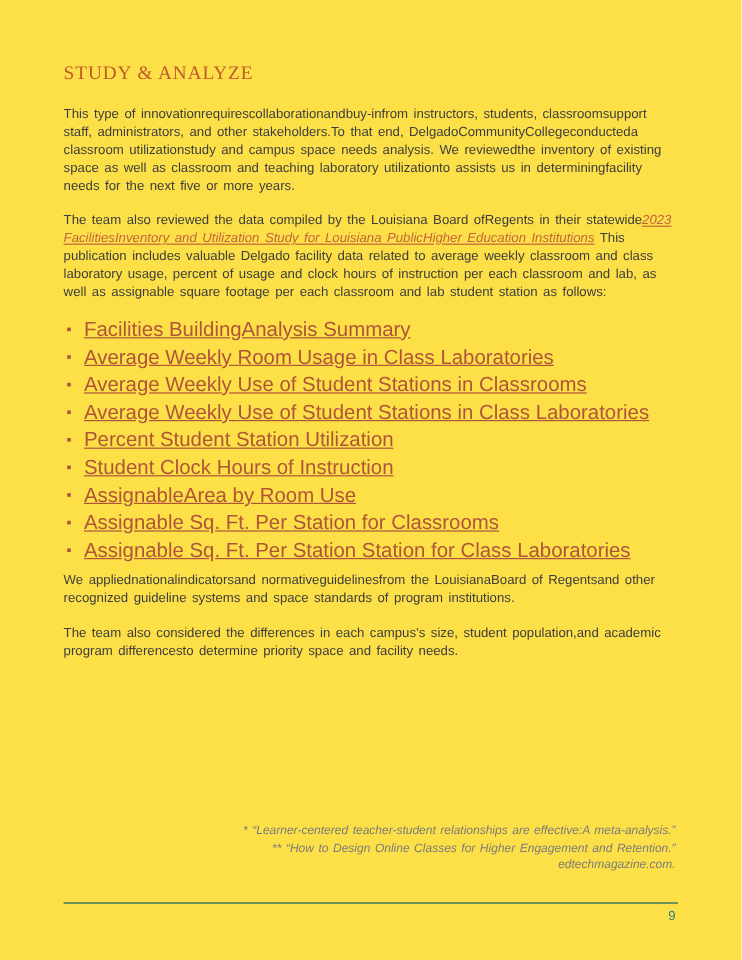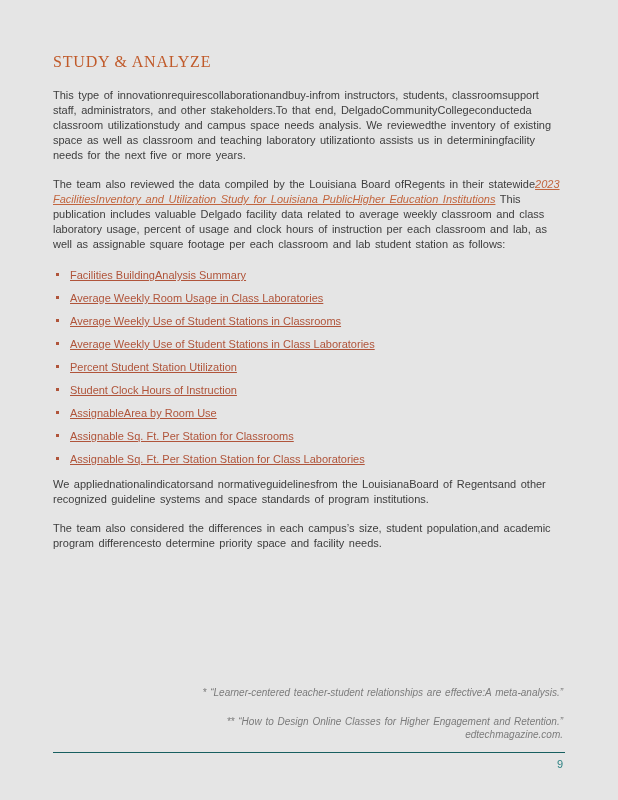--- a/index.html
+++ b/index.html
@@ -1,21 +1,21 @@
 <!DOCTYPE html>
 <html><head>
 <meta charset="utf-8">
 <style>
   * { margin: 0; padding: 0; box-sizing: border-box; }
   html, body { background: #ffffff; }
   .page {
     position: relative;
     width: 618px;
     height: 800px;
-    background: #e5e5e5;
+    background: #fde047;
     font-family: "Liberation Sans", sans-serif;
     color: #3d3d3d;
     overflow: hidden;
   }
   .content {
     position: absolute;
     left: 53px;
     right: 53px;
     top: 53px;
   }
@@ -40,21 +40,21 @@
     text-decoration: underline;
     cursor: pointer;
   }
   ul.link-list {
     list-style: none;
     margin: 17px 0 12px 0;
   }
   ul.link-list li {
     position: relative;
     padding-left: 17px;
-    font-size: 11px;
+    font-size: 17px;
     line-height: 12px;
     margin-bottom: 11px;
   }
   ul.link-list li::before {
     content: "";
     position: absolute;
     left: 3px;
     top: 4px;
     width: 3px;
     height: 3px;
@@ -70,21 +70,21 @@
     right: 55px;
     top: 686px;
     width: 420px;
     text-align: right;
     font-size: 10px;
     font-style: italic;
     color: #7b7b7b;
     line-height: 13px;
     word-spacing: 1px;
   }
-  .footnote-2 { margin-top: 16px; }
+  .footnote-2 { margin-top: 2px; }
   .bottom-rule {
     position: absolute;
     left: 53px;
     right: 53px;
     top: 752px;
     border: none;
     border-top: 1.5px solid #175f60;
   }
   .page-number {
     position: absolute;

